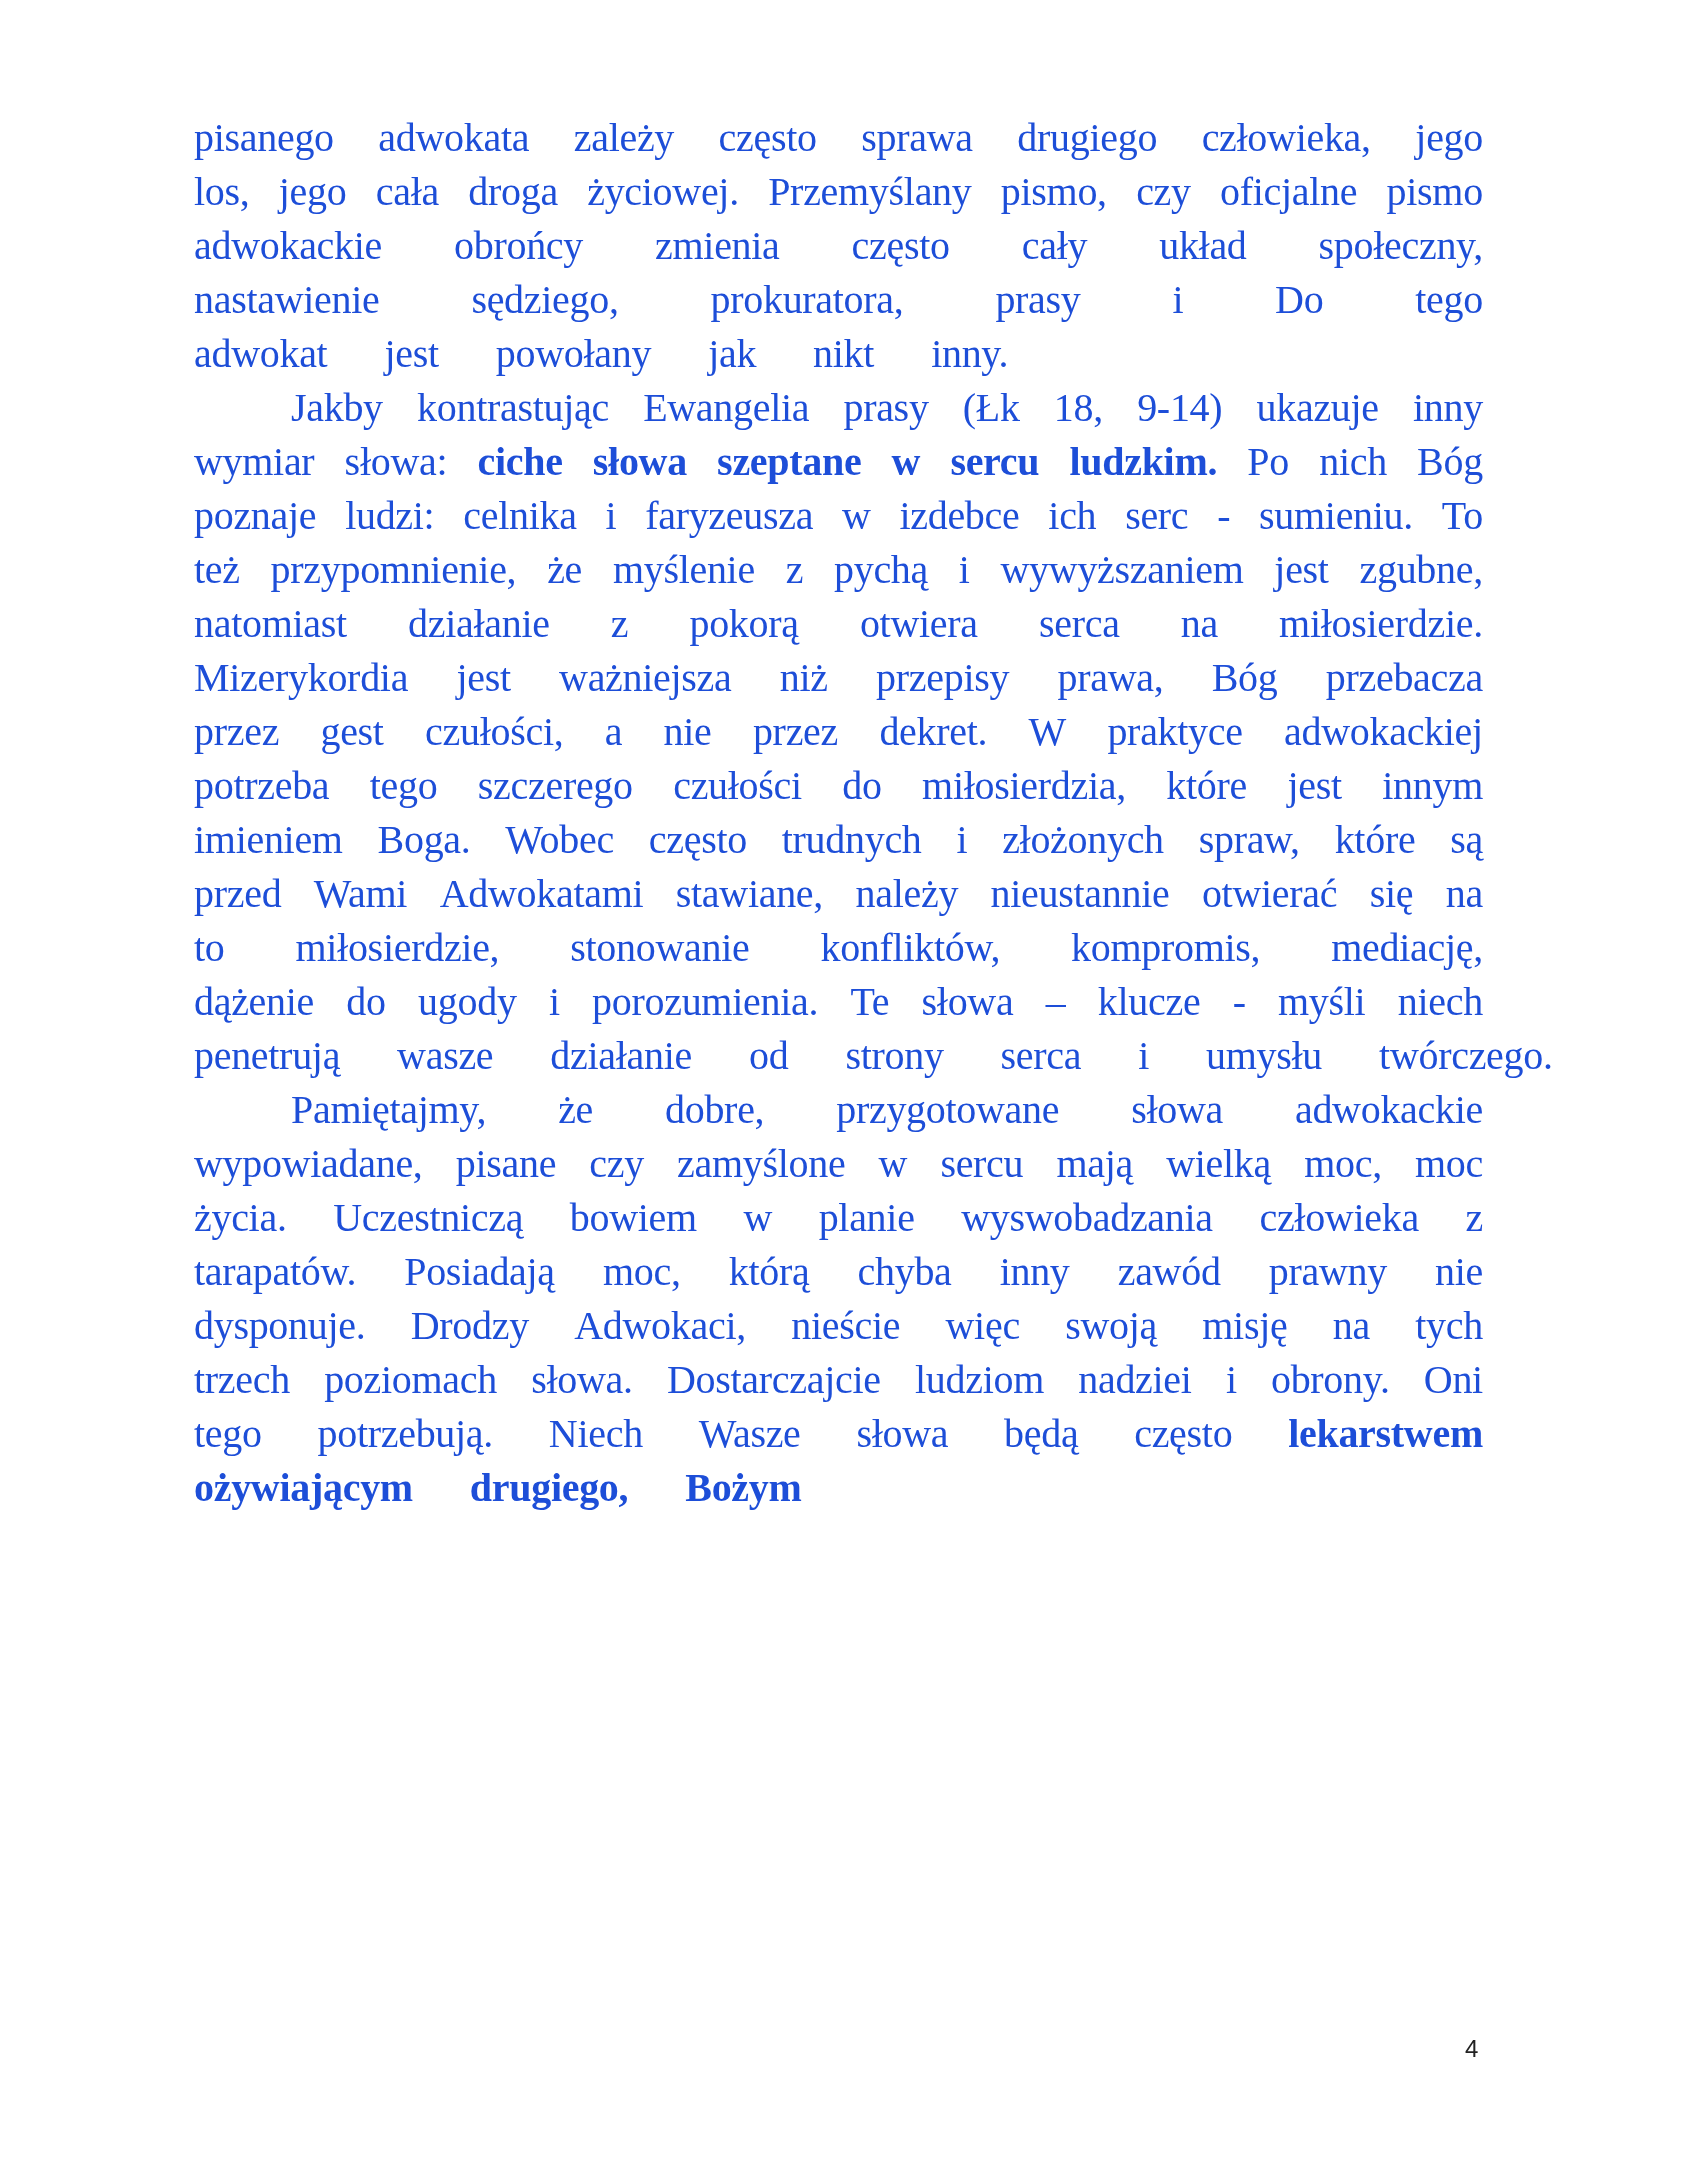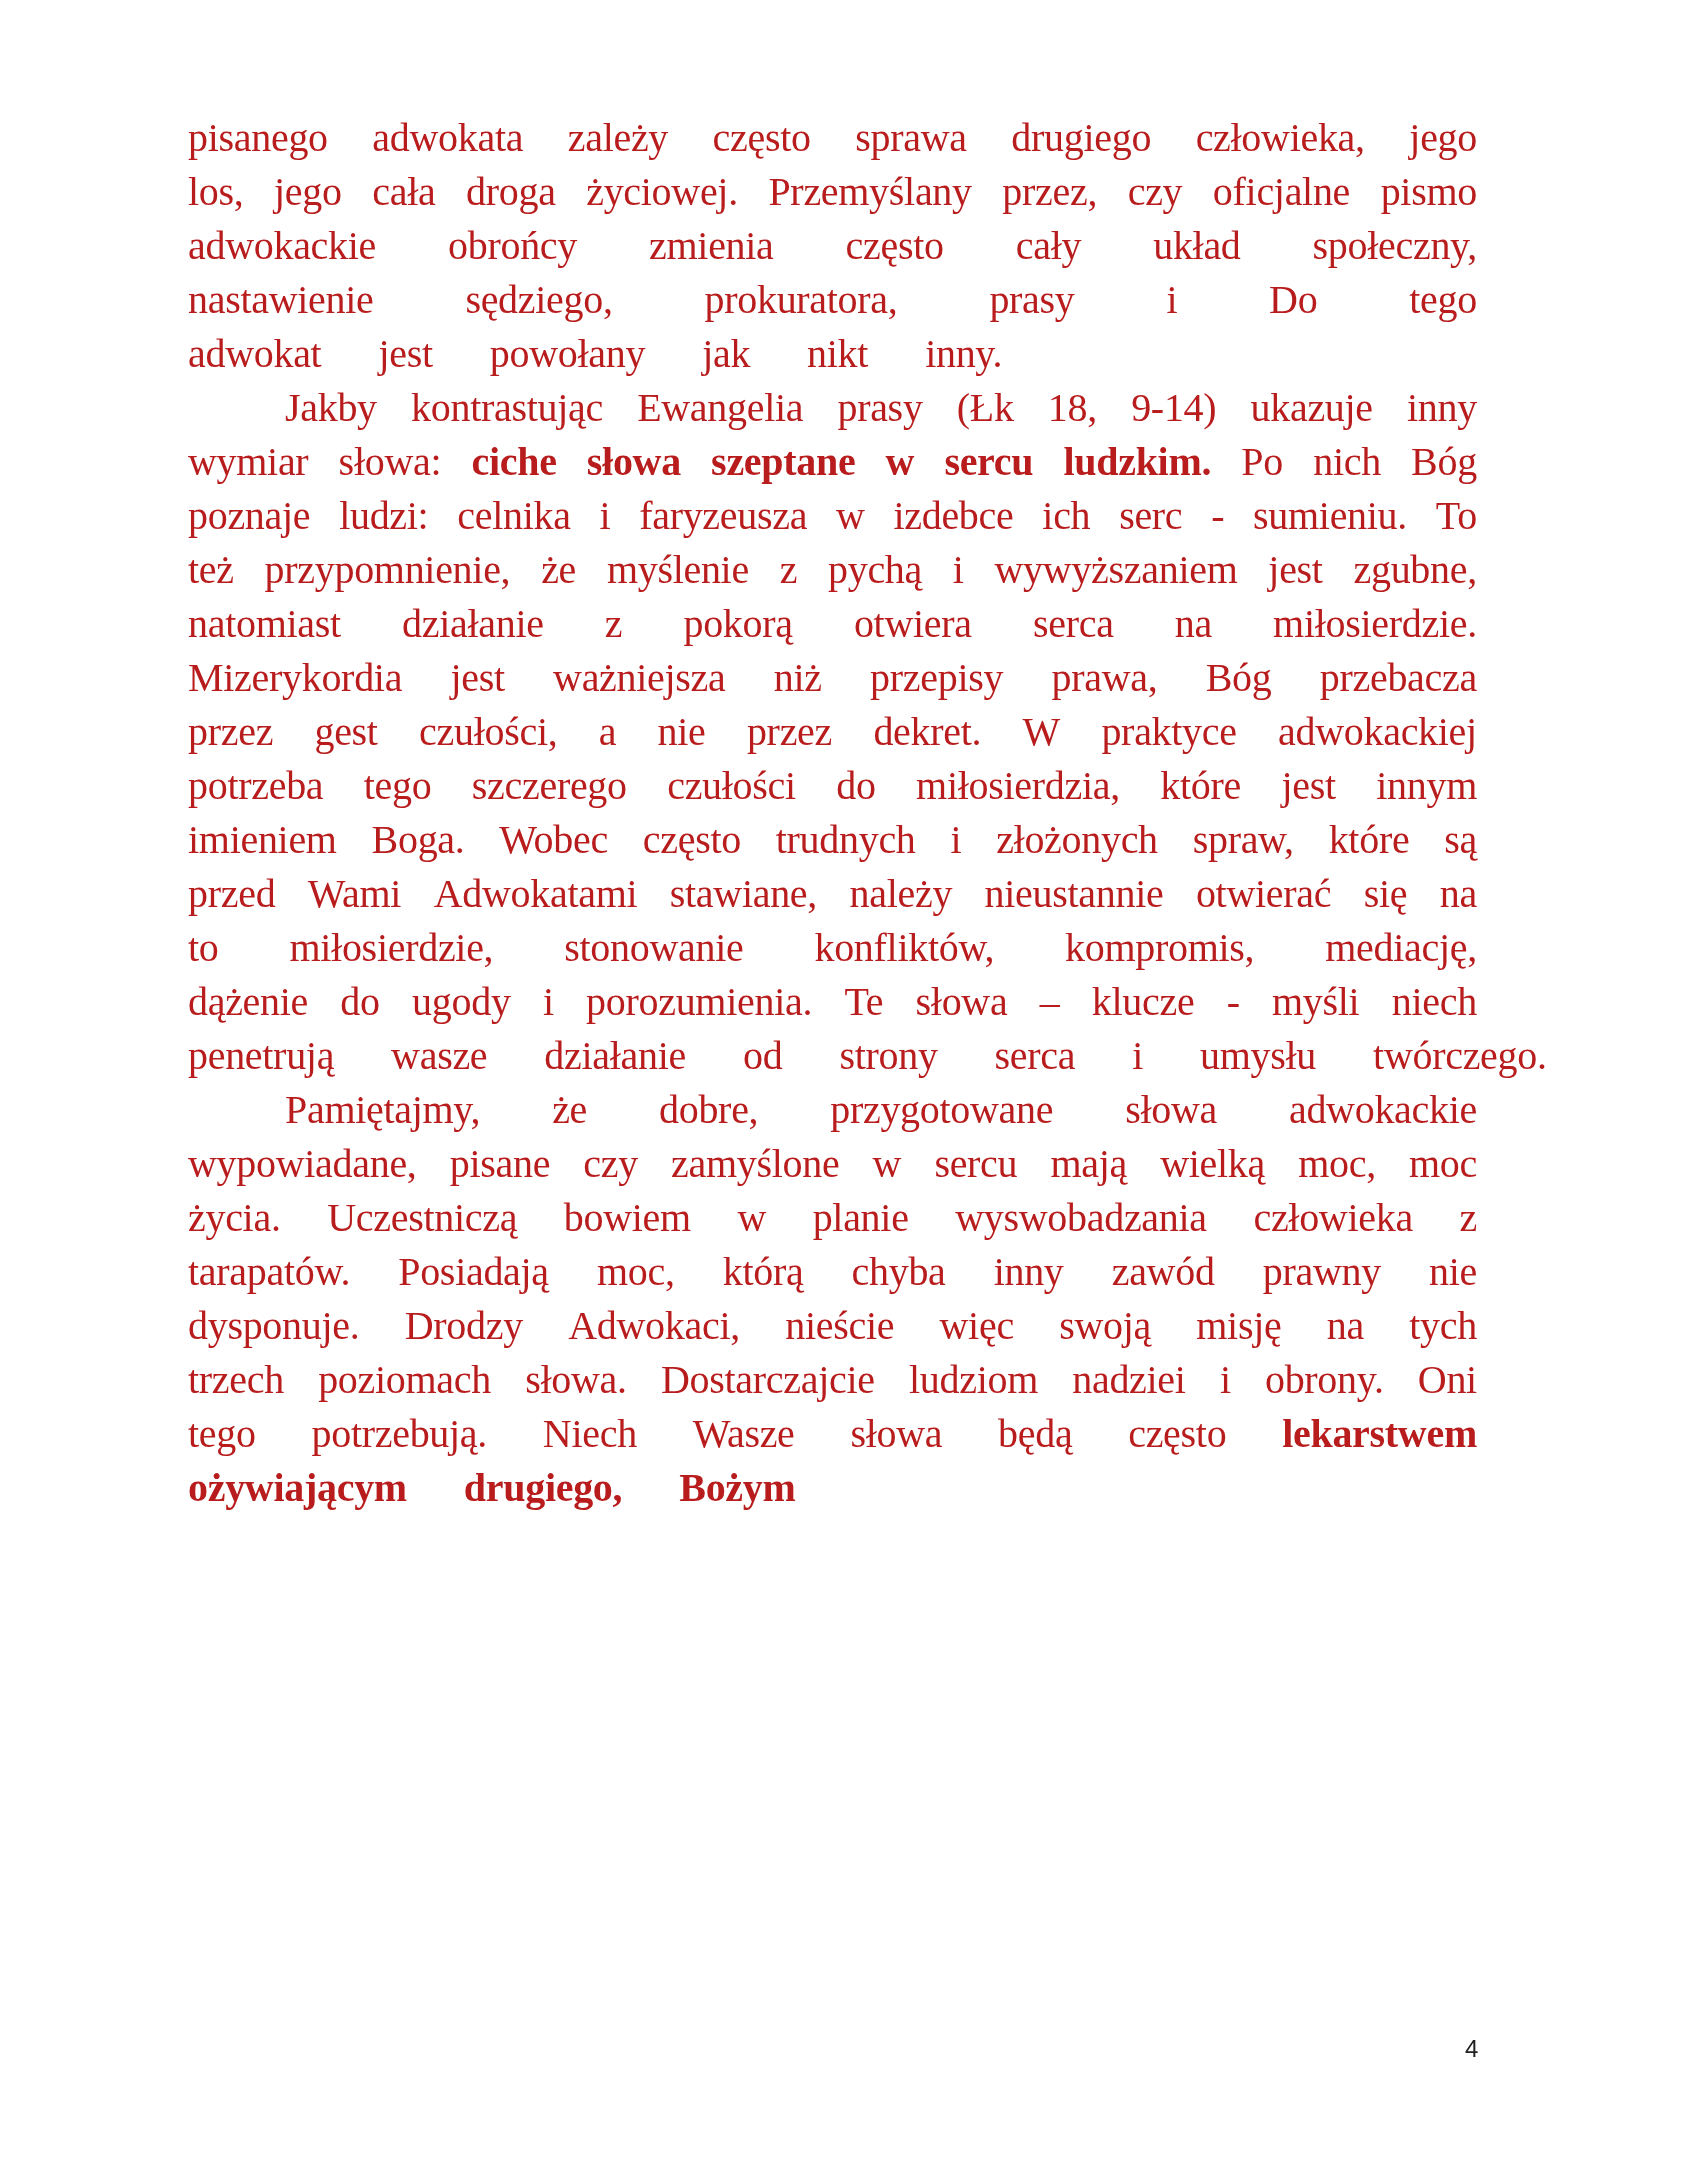--- a/index.html
+++ b/index.html
@@ -2,27 +2,27 @@
 <html><head>
 <meta charset="utf-8">
 <style>
   html, body { margin: 0; padding: 0; background: #ffffff; }
   body { width: 1683px; height: 2178px; position: relative; overflow: hidden; }
   .page {
     position: absolute; left: 0; top: 0; width: 1683px; height: 2178px; background: #ffffff;
   }
   .text-block {
     position: absolute;
-    left: 188px;
+    left: 194px;
     top: 111px;
     width: 1289px;
     font-family: "Liberation Serif", "DejaVu Serif", serif;
     font-size: 40px;
     line-height: 54px;
-    color: #b91c1c;
+    color: #1d4ed8;
     text-align: justify;
     letter-spacing: -0.3px;
   }
   .para { margin: 0; text-align: justify; }
   b { font-weight: bold; }
   .page-number {
     position: absolute;
     left: 1465px;
     top: 2035px;
     font-family: "Liberation Sans", "DejaVu Sans", sans-serif;
@@ -51,21 +51,21 @@
           <span class="w"><span>człowieka,</span></span>
           <span class="w"><span>jego</span></span>
         </div>
         <div class="jline">
           <span class="w"><span>los,</span></span>
           <span class="w"><span>jego</span></span>
           <span class="w"><span>cała</span></span>
           <span class="w"><span>droga</span></span>
           <span class="w"><span>życiowej.</span></span>
           <span class="w"><span>Przemyślany</span></span>
-          <span class="w"><span>przez,</span></span>
+          <span class="w"><span>pismo,</span></span>
           <span class="w"><span>czy</span></span>
           <span class="w"><span>oficjalne</span></span>
           <span class="w"><span>pismo</span></span>
         </div>
         <div class="jline">
           <span class="w"><span>adwokackie</span></span>
           <span class="w"><span>obrońcy</span></span>
           <span class="w"><span>zmienia</span></span>
           <span class="w"><span>często</span></span>
           <span class="w"><span>cały</span></span>

